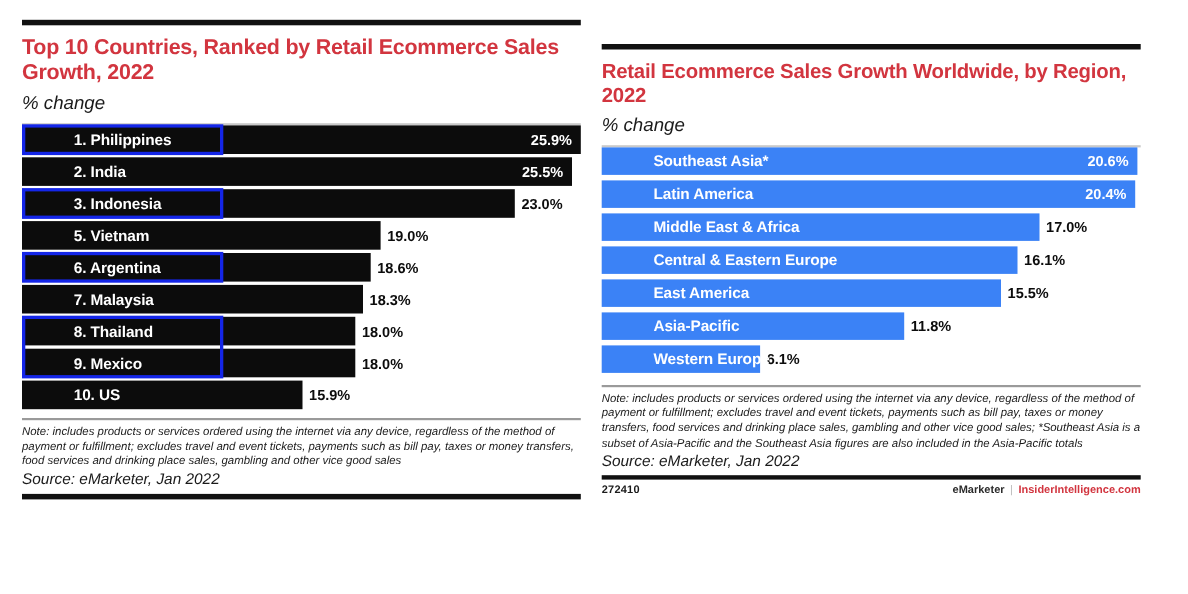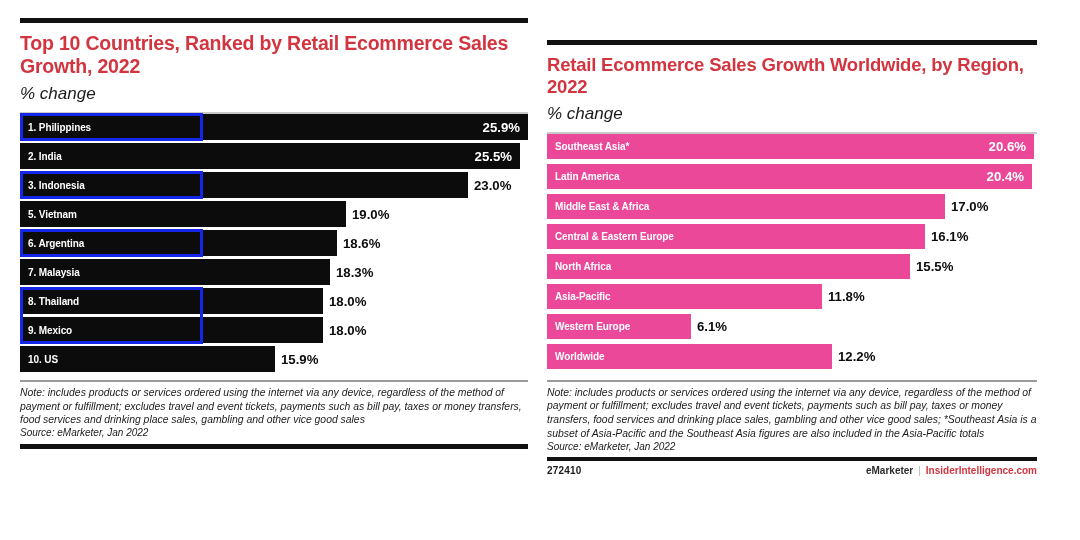--- a/index.html
+++ b/index.html
@@ -51,29 +51,30 @@
     margin-bottom: 3px;
   }
   .bar {
     position: relative;
     height: 26px;
     display: flex;
     align-items: center;
     flex: none;
   }
   .bar-black { background: #0c0c0c; }
-  .bar-red   { background: #ec4899; }
+  .bar-red   { background: #3b82f6; }
 
   .bar-label {
     color: #ffffff;
     font-weight: bold;
-    font-size: 10px;
+    font-size: 14px;
     padding-left: 8px;
     white-space: nowrap;
     letter-spacing: -0.1px;
+    margin-left: 39px;
   }
   .val-inside {
     position: absolute;
     right: 8px;
     color: #ffffff;
     font-weight: bold;
     font-size: 13.2px;
     white-space: nowrap;
   }
   .val-outside {
@@ -93,21 +94,21 @@
   }
 
   
   .note {
     font-style: italic;
     font-size: 10.4px;
     line-height: 1.32;
     color: #1b1b1b;
     padding-top: 4px;
   }
-  .source { font-style: italic; font-size: 10px; color:#1b1b1b; }
+  .source { font-style: italic; font-size: 14px; color:#1b1b1b; }
 
   
   .footer {
     display: flex;
     align-items: center;
     justify-content: space-between;
     padding-top: 4px;
     font-size: 10px;
     font-weight: bold;
   }
@@ -225,41 +226,35 @@
           <span class="val-outside">17.0%</span>
         </div>
         <div class="bar-row" style="height: 25px; margin-bottom: 5px;">
           <div class="bar bar-red" style="width: 378px; height: 25px;">
             <span class="bar-label">Central &amp; Eastern Europe</span>
           </div>
           <span class="val-outside">16.1%</span>
         </div>
         <div class="bar-row" style="height: 25px; margin-bottom: 5px;">
           <div class="bar bar-red" style="width: 363px; height: 25px;">
-            <span class="bar-label">North Africa</span>
+            <span class="bar-label">East America</span>
           </div>
           <span class="val-outside">15.5%</span>
         </div>
         <div class="bar-row" style="height: 25px; margin-bottom: 5px;">
           <div class="bar bar-red" style="width: 275px; height: 25px;">
             <span class="bar-label">Asia-Pacific</span>
           </div>
           <span class="val-outside">11.8%</span>
         </div>
         <div class="bar-row" style="height: 25px; margin-bottom: 5px;">
           <div class="bar bar-red" style="width: 144px; height: 25px;">
             <span class="bar-label">Western Europe</span>
           </div>
           <span class="val-outside">6.1%</span>
-        </div>
-        <div class="bar-row" style="height: 25px; margin-bottom: 5px;">
-          <div class="bar bar-red" style="width: 285px; height: 25px;">
-            <span class="bar-label">Worldwide</span>
-          </div>
-          <span class="val-outside">12.2%</span>
         </div>
       </div>
 
     <div style="height:6px"></div>
     <div class="rule-note-top"></div>
     <div class="note">Note: includes products or services ordered using the internet via any device, regardless of the method of payment or fulfillment; excludes travel and event tickets, payments such as bill pay, taxes or money transfers, food services and drinking place sales, gambling and other vice good sales; *Southeast Asia is a subset of Asia-Pacific and the Southeast Asia figures are also included in the Asia-Pacific totals</div>
     <div class="source">Source: eMarketer, Jan 2022</div>
     <div style="height:5px"></div>
     <div class="rule-footer-thick"></div>
     <div class="footer">

